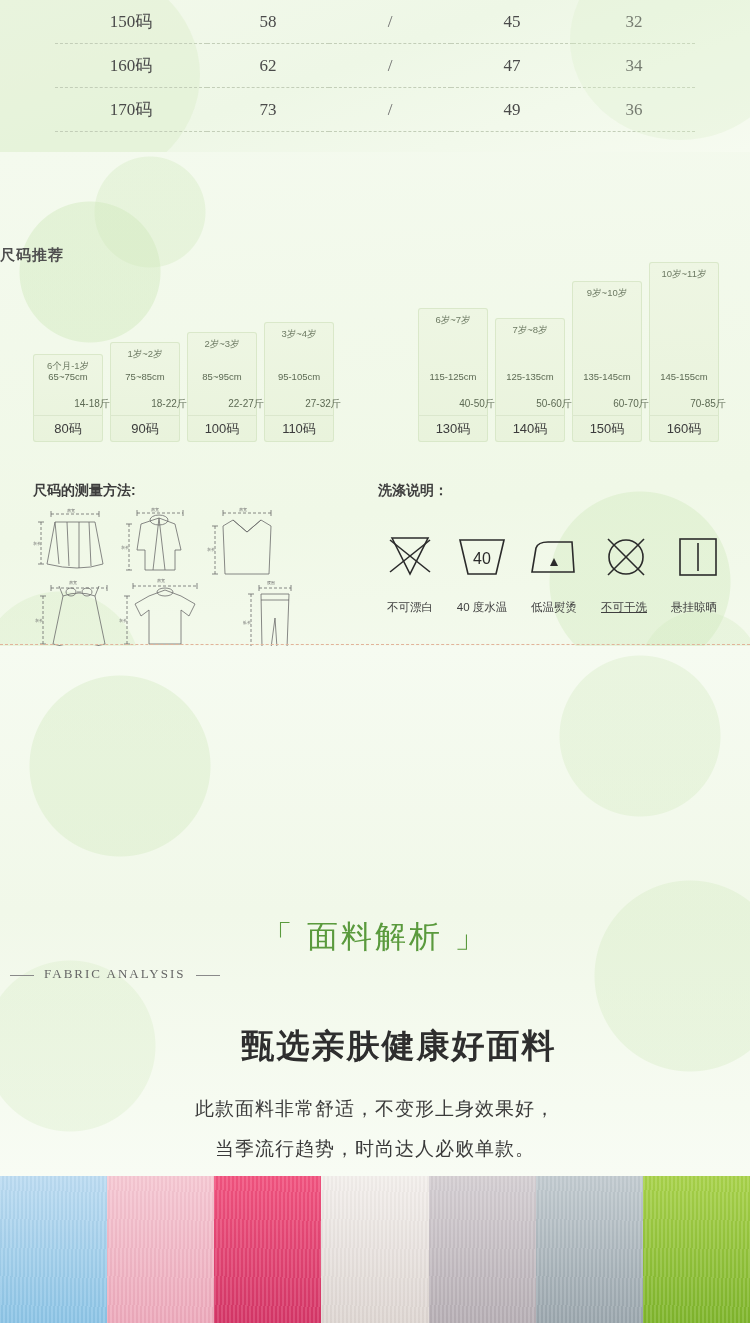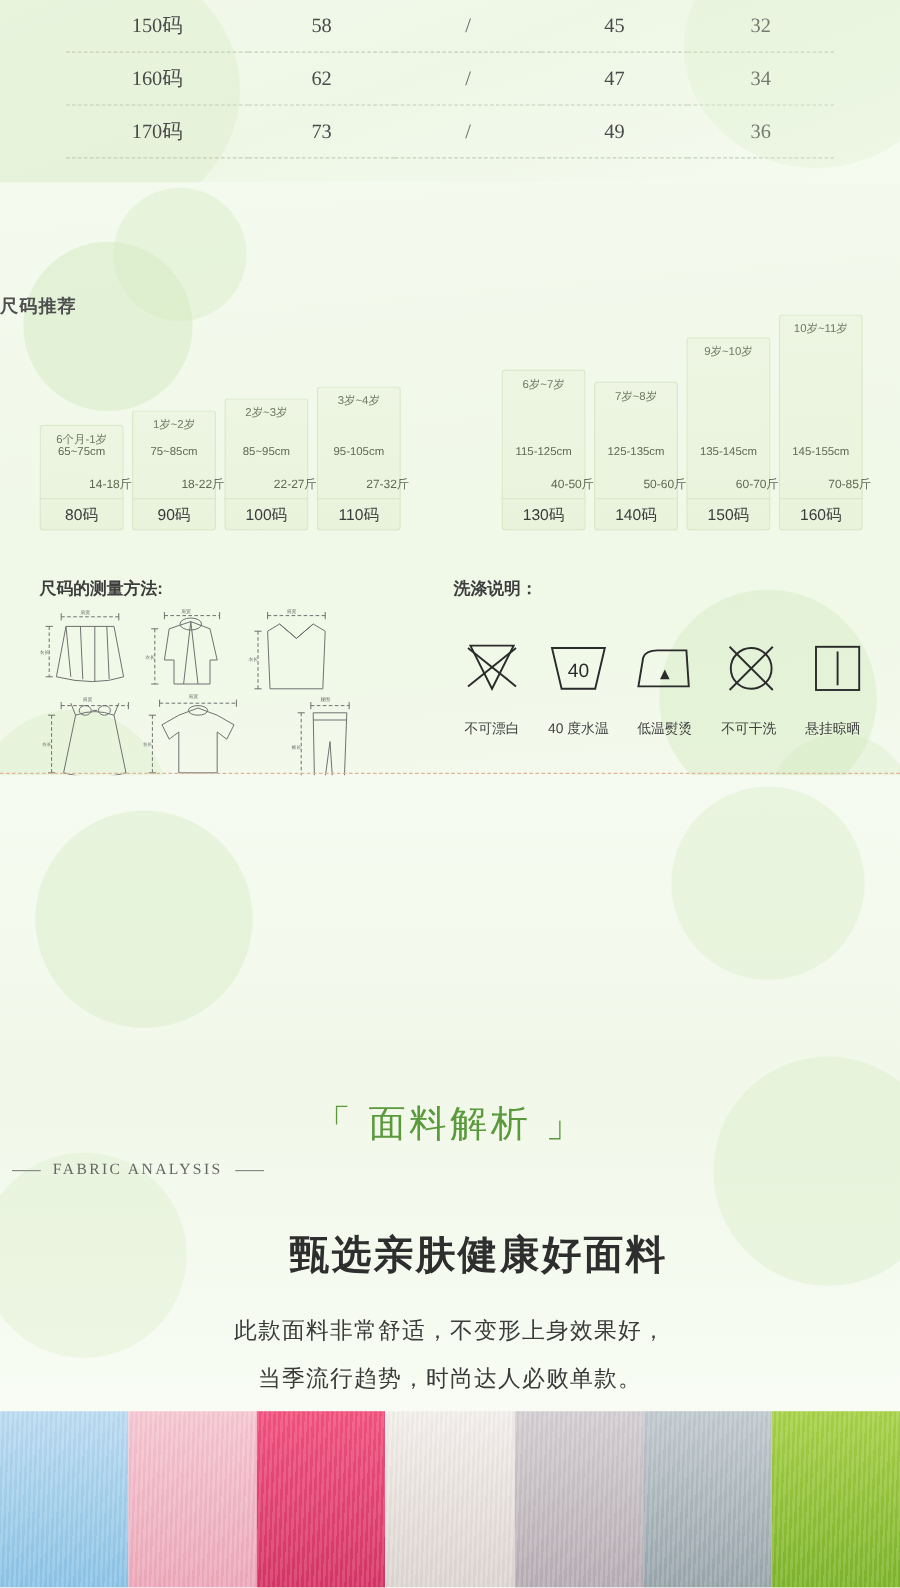--- a/index.html
+++ b/index.html
@@ -351,21 +351,21 @@
           <rect x="10" y="9" width="36" height="36"></rect>
               <path d="M28 13 L28 41"></path>
         </g>
           </svg>
       </div>
     </div>
     <div class="wash-labels">
       <span class="wlabel" style="left:0px;width:64px;">不可漂白</span>
       <span class="wlabel" style="left:68px;width:72px;">40 度水温</span>
       <span class="wlabel" style="left:144px;width:64px;">低温熨烫</span>
-      <span class="wlabel" style="left:214px;width:64px;">不可干洗</span>
+      <span class="wlabel" style="left:214px;width:64px;text-decoration:underline;">不可干洗</span>
       <span class="wlabel" style="left:284px;width:64px;">悬挂晾晒</span>
     </div>
 
     <div class="tips">
       <div class="tips-badge">
         <span>温 馨</span>
         <span>提 示</span>
       </div>
       <div class="tips-line l1">*请对照示意图的测量方法，因手工测量方式不同，存在1-3CM误差属合理范围</div>
       <div class="tips-line l2">*体重身高测量只能作为参考，因孩子生长发育的差异，相对的尺码有所偏差，对此有疑问欢迎咨询客服人员</div>

